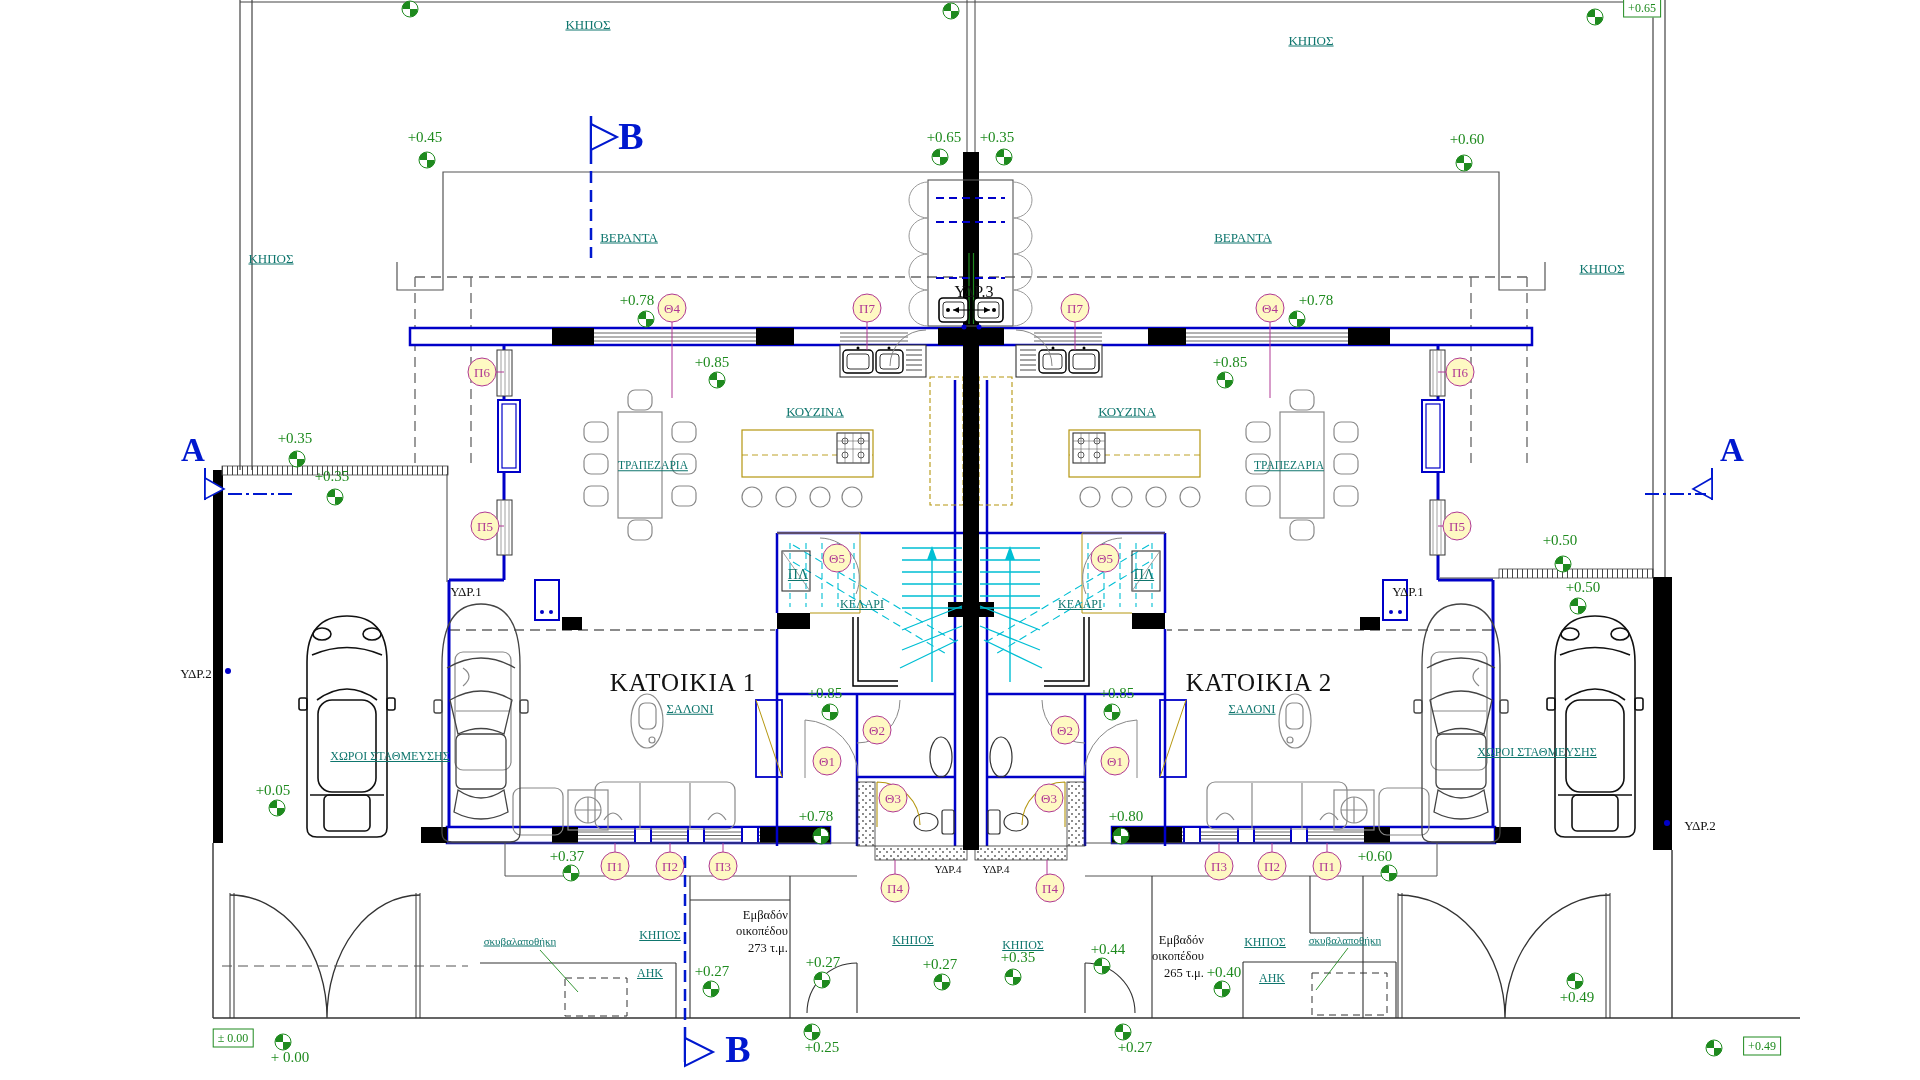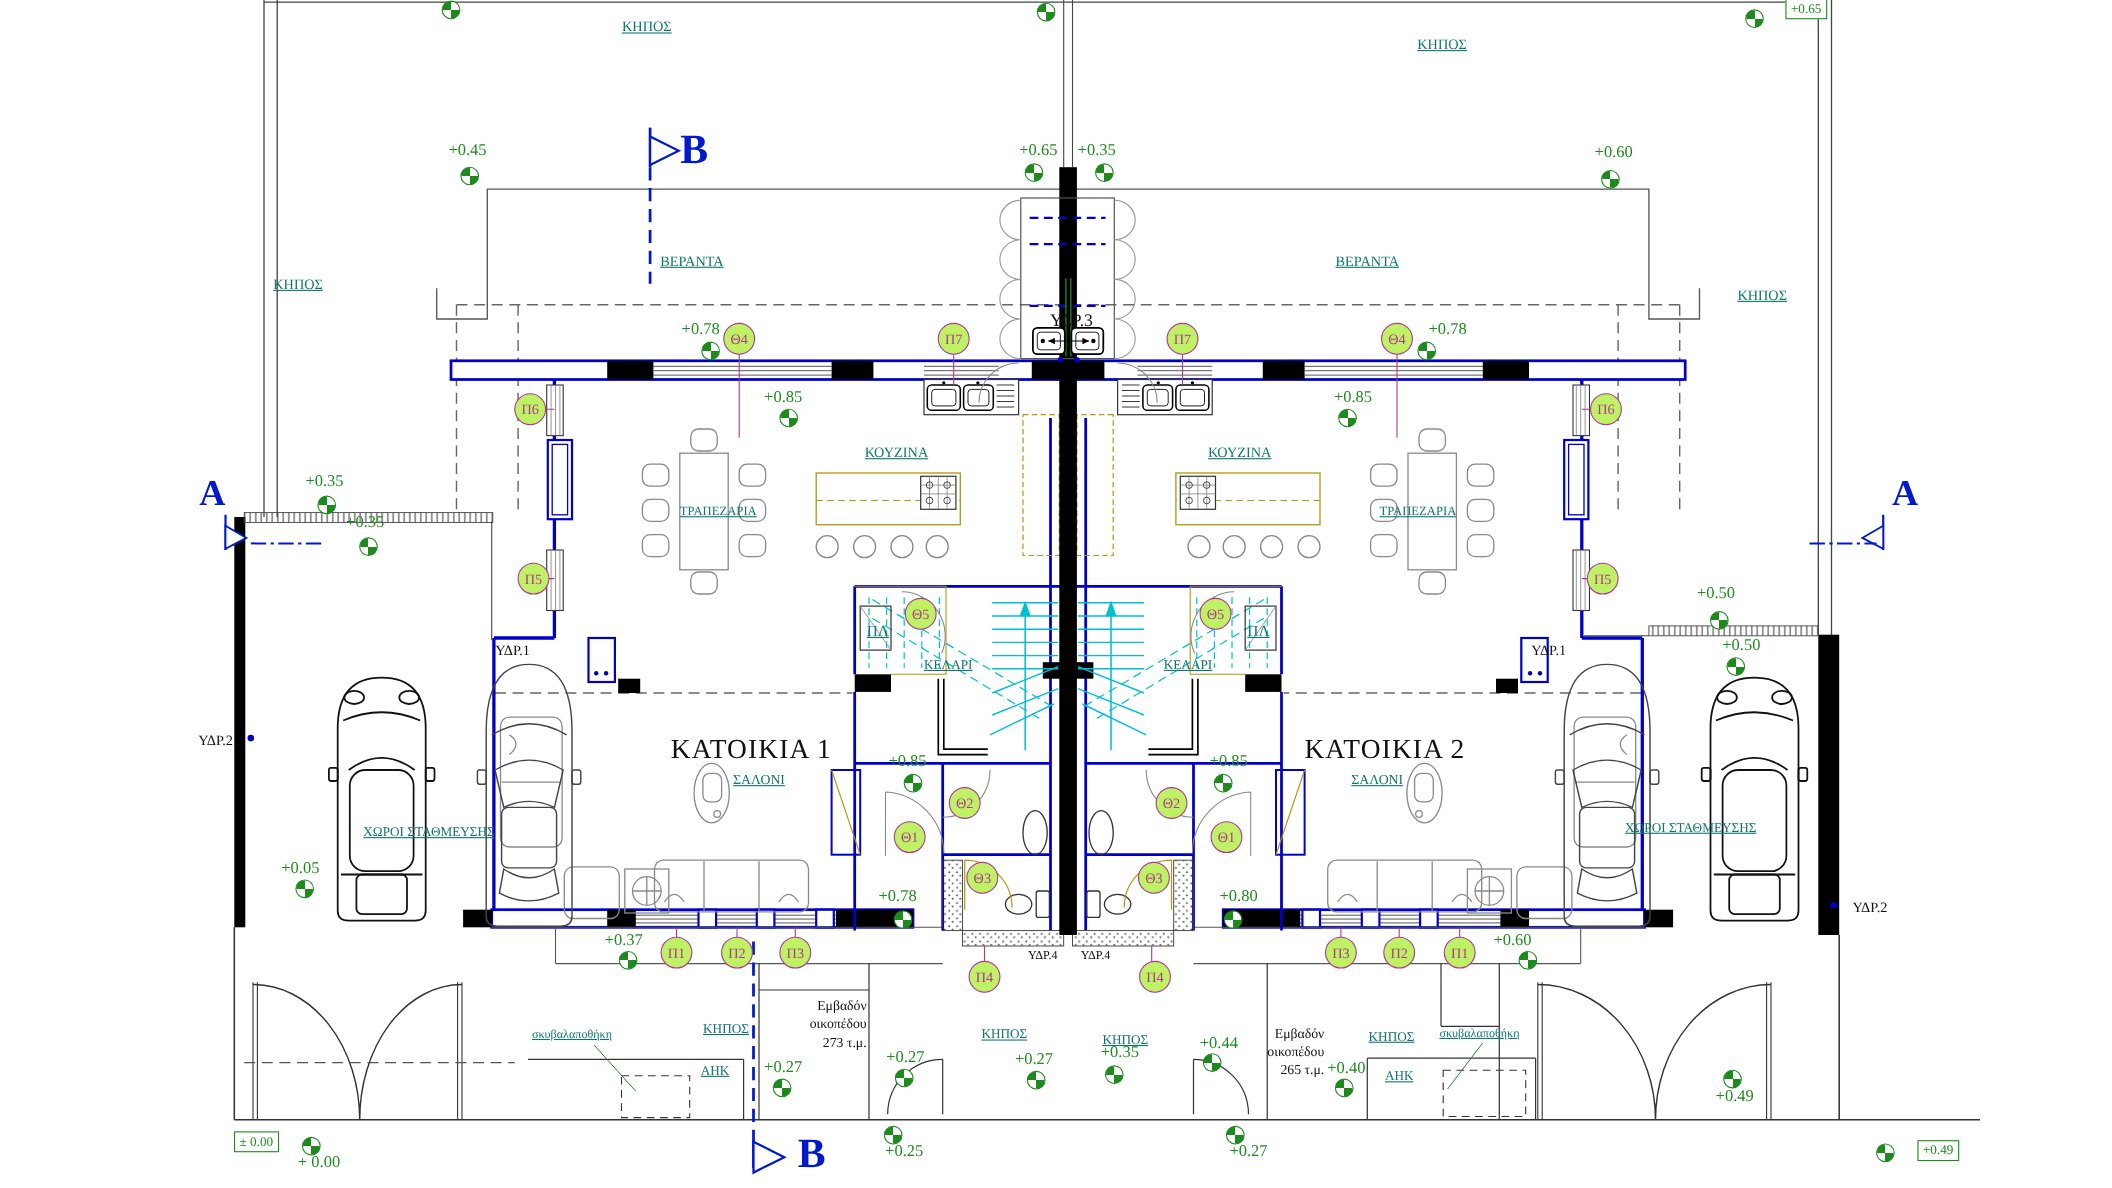--- a/index.html
+++ b/index.html
@@ -9,21 +9,21 @@
   .lbl{position:absolute;transform:translate(-50%,-50%);white-space:nowrap;line-height:1;}
   .lbl-green{color:#0f766e;font-size:13px;text-decoration:underline;}
   .lbl-black{color:#111;}
   .house-title{color:#111;font-size:25px;letter-spacing:1px;}
   .area-note{color:#111;font-size:12.5px;line-height:1.3;text-align:right;white-space:nowrap;}
   .elev{color:#1e8a1e;font-size:15px;}
   .qmark{position:absolute;width:15px;height:15px;border-radius:50%;border:1.5px solid #1e8a1e;
          transform:translate(-50%,-50%);
          background:conic-gradient(#fff 0deg 90deg,#1e8a1e 90deg 180deg,#fff 180deg 270deg,#1e8a1e 270deg 360deg);}
   .tag{position:absolute;width:27px;height:27px;border:1.5px solid #b03894;border-radius:50%;
-       color:#b03894;font-size:13px;line-height:27px;text-align:center;background:#bef264;
+       color:#b03894;font-size:13px;line-height:27px;text-align:center;background:#fef9c3;
        transform:translate(-50%,-50%);}
   .sec{position:absolute;color:#0018cf;font-weight:bold;transform:translate(-50%,-50%);}
   .level-box{position:absolute;border:1px solid #1e8a1e;color:#1e8a1e;background:#fff;
              font-size:12px;padding:1px 4px;transform:translate(-50%,-50%);white-space:nowrap;}
 </style>
 </head>
 <body>
 
 <div id="plan">
 

